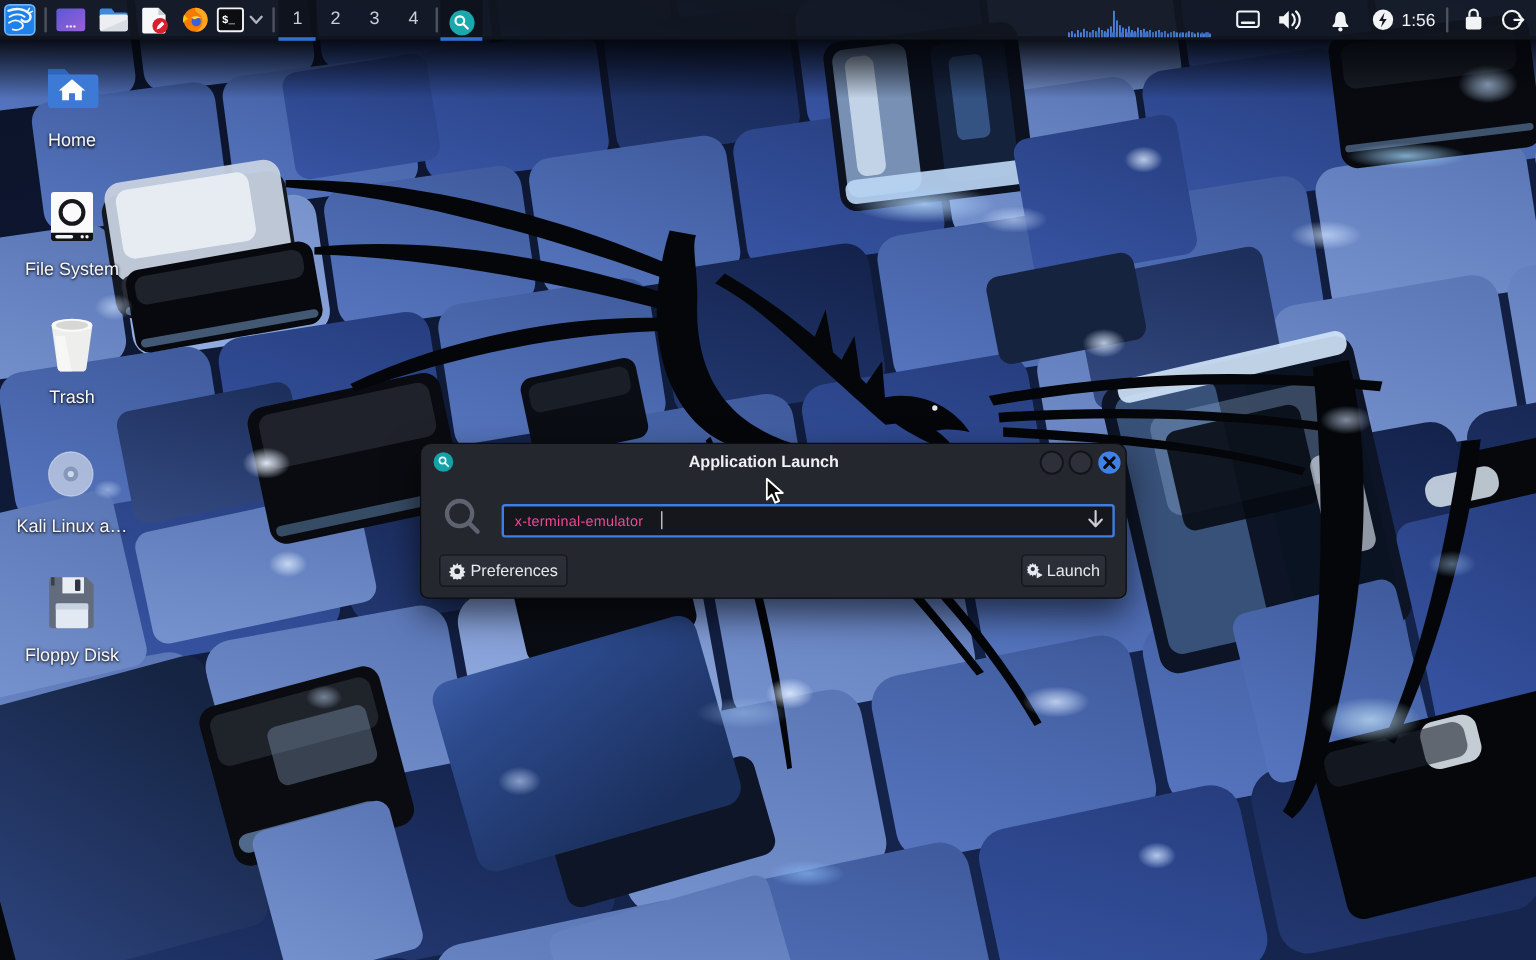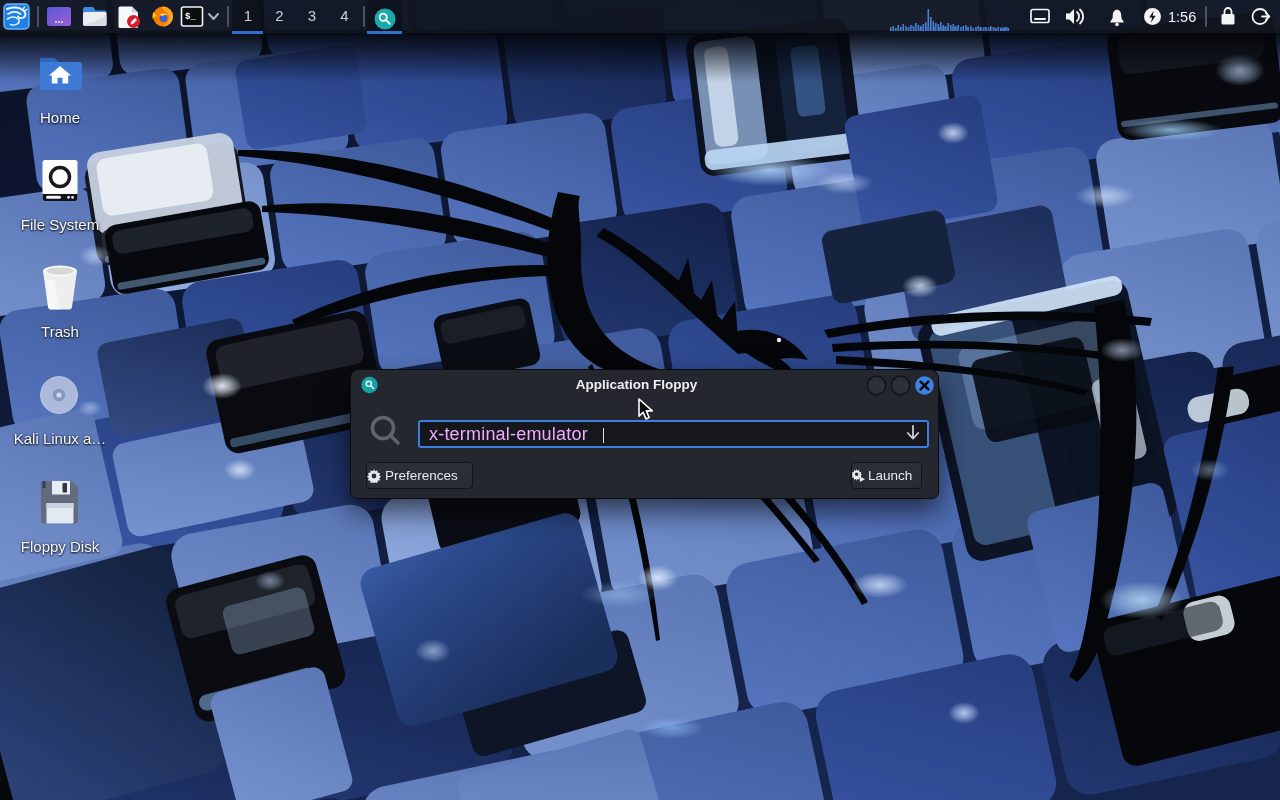--- a/index.html
+++ b/index.html
@@ -10,24 +10,24 @@
 .sep{position:absolute;top:6px;width:2px;height:21px;background:#4d525c;border-radius:1px}
 .wsnum{position:absolute;top:0;height:33px;line-height:32px;text-align:center;width:32px;
  color:#c9ced8;font-size:15px}
 #dlg{position:absolute;left:350px;top:369px;width:589px;height:130px;
  background:#25272e;border-radius:9px 9px 7px 7px;border:1px solid #0b0c0f;
  box-shadow:0 12px 28px rgba(0,0,0,.6);box-sizing:border-box}
 #dlgtitle{position:absolute;left:-8px;top:0;width:100%;text-align:center;
  font-size:13.5px;font-weight:bold;color:#edeff2;line-height:30px}
 #input{position:absolute;left:67px;top:50px;width:498px;height:24px;
  background:#15171d;border:2px solid #3c7ee2;border-radius:3px;
- color:#f0abfc;font-size:18px;line-height:24px;padding-left:9px;letter-spacing:0.2px}
+ color:#ec4899;font-size:12px;line-height:24px;padding-left:9px;letter-spacing:0.2px}
 .btn{position:absolute;top:92px;height:27px;background:linear-gradient(#2d3038,#282b32);
  border:1px solid #131419;border-radius:4px;color:#e6e9ed;font-size:13.5px;
- line-height:25px;box-sizing:border-box;}
+ line-height:25px;box-sizing:border-box;text-align:center}
 </style></head><body>
 <div id="stage">
 <svg width="1280" height="800" viewBox="0 0 1280 800" style="position:absolute;left:0;top:0">
 <defs>
 <linearGradient id="gL" x1="0.15" y1="1" x2="0.85" y2="0">
           <stop offset="0" stop-color="#94afe2"></stop>
           <stop offset="1" stop-color="#7892cc"></stop>
         </linearGradient>
 <linearGradient id="gl" x1="0.15" y1="1" x2="0.85" y2="0">
           <stop offset="0" stop-color="#7591cd"></stop>
@@ -636,21 +636,21 @@
 <div style="position:absolute;left:232px;top:30.5px;width:31px;height:3px;background:#2f6fd0"></div>
 <div style="position:absolute;left:367px;top:0;width:35px;height:33px;background:rgba(8,10,16,.45)"></div>
 <svg width="36" height="36" viewBox="0 0 36 36" style="position:absolute;left:367px;top:1px">
   <circle cx="18" cy="18" r="10.5" fill="#1ba8ad"></circle>
   <circle cx="16.2" cy="16.2" r="3.6" fill="none" stroke="#fff" stroke-width="1.8"></circle>
   <path d="M18.8,18.8 l4,4" stroke="#fff" stroke-width="1.8" stroke-linecap="round"></path>
 </svg>
 <div style="position:absolute;left:367px;top:30.5px;width:35px;height:3px;background:#2f6fd0"></div>
 
 <div id="dlg">
-  <div id="dlgtitle">Application Floppy</div>
+  <div id="dlgtitle">Application Launch</div>
   <svg width="589" height="130" viewBox="0 0 589 130" style="position:absolute;left:0;top:0">
 
     <circle cx="18.5" cy="15" r="8.2" fill="#14a2a8"></circle>
     <circle cx="17.8" cy="13.8" r="2.6" fill="none" stroke="#eafbfb" stroke-width="1.4"></circle>
     <path d="M19.7,15.7 l2.8,2.8" stroke="#eafbfb" stroke-width="1.4" stroke-linecap="round"></path>
 
     <circle cx="525.5" cy="15.5" r="9.3" fill="#2d3038" stroke="#121419" stroke-width="1.6"></circle>
     <circle cx="549.5" cy="15.5" r="9.3" fill="#2d3038" stroke="#121419" stroke-width="1.6"></circle>
     <circle cx="573.5" cy="15.5" r="9.3" fill="#3f82e5"></circle>
     <path d="M569.6,11.6 l7.8,7.8 M577.4,11.6 l-7.8,7.8" stroke="#0a0c10" stroke-width="2.6" stroke-linecap="round"></path>

